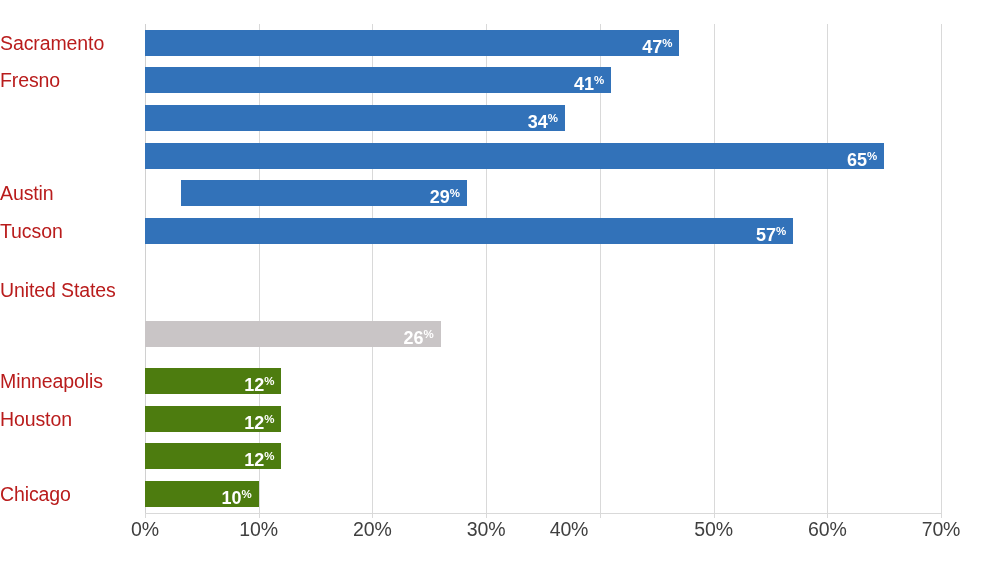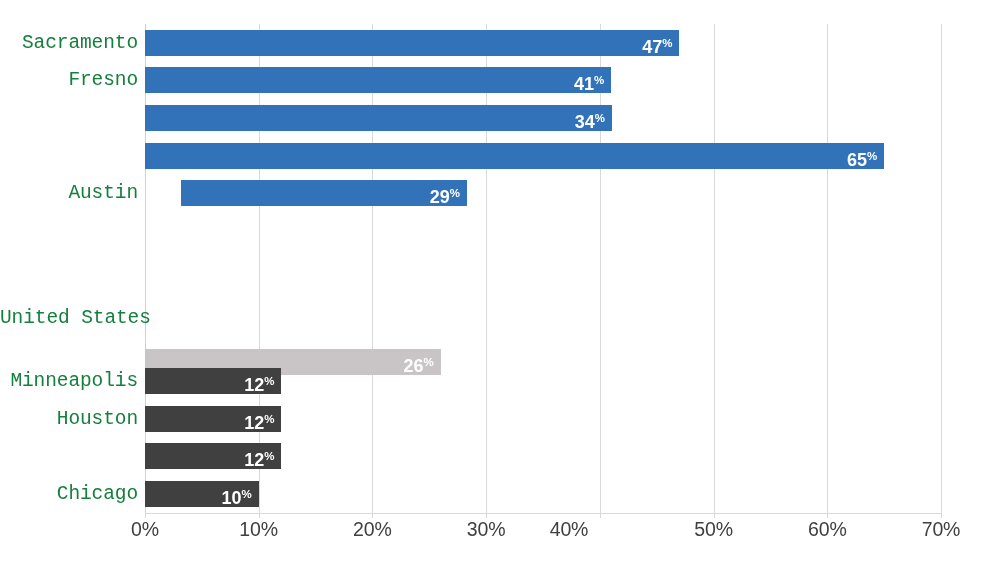--- a/index.html
+++ b/index.html
@@ -69,38 +69,37 @@
     position: absolute;
     left: 0;
     width: 984px;
     height: 26px;
   }
 
   .row-label {
     position: absolute;
     left: 0;
     width: 138px;
-    text-align: right;
+    text-align: left;
     line-height: 26px;
     font-size: 19.5px;
-    color: #15803d;
+    color: #b91c1c;
     letter-spacing: -0.1px;
     white-space: nowrap;
-    font-family: Liberation Mono, monospace;
   }
 
   .bar {
     position: absolute;
     left: 145px;
     top: 0;
     height: 26px;
     box-sizing: border-box;
   }
   .bar.blue   { background: #3272b9; }
-  .bar.orange { background: #404040; }
+  .bar.orange { background: #4d7c0f; }
   .bar.gray   { background: #c9c5c6; margin-top: 44px; }
 
   .bar-value {
     position: absolute;
     right: 7px;
     top: 0;
     height: 26px;
     line-height: 26px;
     font-size: 18px;
     font-weight: bold;
@@ -166,36 +165,42 @@
           <div class="bar-value"><span>47</span><span class="pct">%</span></div>
         </div>
       </div>
       <div class="row" style="top: 67.4px;">
         <div class="row-label">Fresno</div>
         <div class="bar blue" style="width: 466.229px; padding-left: 12px;">
           <div class="bar-value"><span>41</span><span class="pct">%</span></div>
         </div>
       </div>
       <div class="row" style="top: 105px;">
-        <div class="bar blue" style="width: 467px;">
+        <div class="bar blue" style="width: 420px;">
           <div class="bar-value"><span>34</span><span class="pct">%</span></div>
         </div>
       </div>
       <div class="row" style="top: 142.6px;">
         <div class="bar blue" style="width: 739.143px;">
           <div class="bar-value"><span>65</span><span class="pct">%</span></div>
         </div>
       </div>
       <div class="row" style="top: 180.2px;">
         <div class="row-label">Austin</div>
         <div class="bar blue" style="width: 286px; margin-left: 36px;">
           <div class="bar-value"><span>29</span><span class="pct">%</span></div>
         </div>
       </div>
-      <div class="row" style="top: 305px;">
+      <div class="row" style="top: 217.8px;">
+        <div class="row-label">Tucson</div>
+        <div class="bar blue" style="width: 648.171px;">
+          <div class="bar-value"><span>57</span><span class="pct">%</span></div>
+        </div>
+      </div>
+      <div class="row" style="top: 277px;">
         <div class="row-label">United States</div>
         <div class="bar gray" style="width: 295.657px;">
           <div class="bar-value"><span>26</span><span class="pct">%</span></div>
         </div>
       </div>
       <div class="row" style="top: 368.2px;">
         <div class="row-label">Minneapolis</div>
         <div class="bar orange" style="width: 136.457px;">
           <div class="bar-value"><span>12</span><span class="pct">%</span></div>
         </div>

